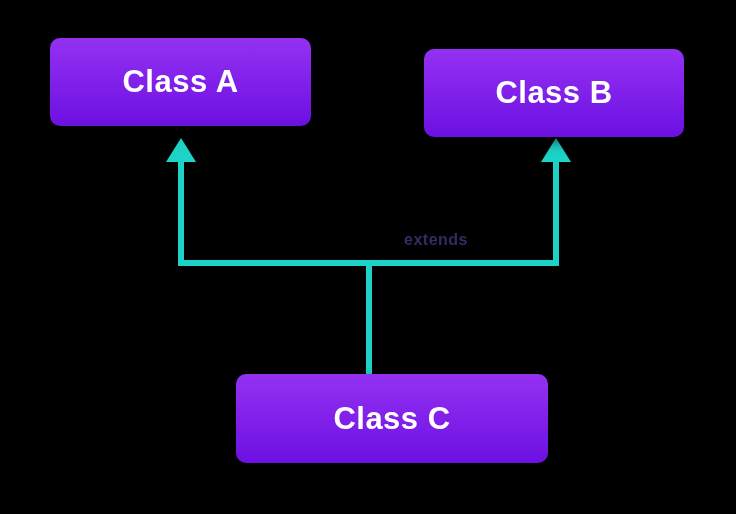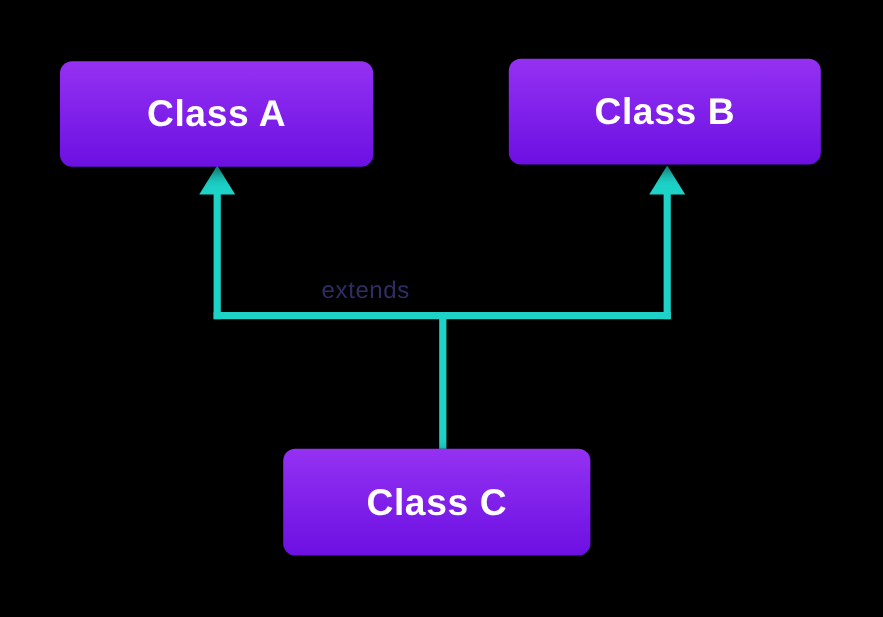--- a/index.html
+++ b/index.html
@@ -30,23 +30,23 @@
     border-radius: 10px;
     background: linear-gradient(180deg, var(--node-gradient-top) 0%, var(--node-gradient-bottom) 100%);
     box-shadow: 0 5px 12px rgba(0,0,0,0.55);
   }
   .node-label {
     color: var(--node-text);
     font-size: 31px;
     font-weight: bold;
     letter-spacing: 0.5px;
   }
-  .node-a { left: 50px;  top: 51px;  width: 261px; height: 88px; }
+  .node-a { left: 50px;  top: 38px;  width: 261px; height: 88px; }
   .node-b { left: 424px; top: 49px;  width: 260px; height: 88px; }
-  .node-c { left: 236px; top: 374px; width: 256px; height: 89px; }
+  .node-c { left: 236px; top: 374px; width: 312px; height: 89px; }
 
   .edge-seg {
     position: absolute;
     background: var(--connector);
   }
   .v-line-left  { left: 178px; top: 156px; width: 6px; height: 110px; }
   .v-line-right { left: 553px; top: 156px; width: 6px; height: 110px; }
   .h-line       { left: 178px; top: 260px; width: 381px; height: 6px; }
   .stem         { left: 366px; top: 260px; width: 6px; height: 114px; }
 
@@ -59,24 +59,24 @@
     border-bottom: 24px solid var(--connector);
   }
   .arrowhead-left  { left: 166px; top: 138px; }
   .arrowhead-right { left: 541px; top: 138px; }
 
   .edge-label {
     position: absolute;
     left: 268px;
     top: 231px;
     width: 200px;
-    text-align: left;
+    text-align: right;
     color: var(--edge-label-text);
-    font-size: 20px;
-    font-weight: normal;
+    font-size: 16px;
+    font-weight: bold;
     letter-spacing: 0.5px;
   }
 </style>
 </head>
 <body>
 
 <div class="canvas">
 
   <div class="edge-seg v-line-left"></div>
   <div class="edge-seg v-line-right"></div>

